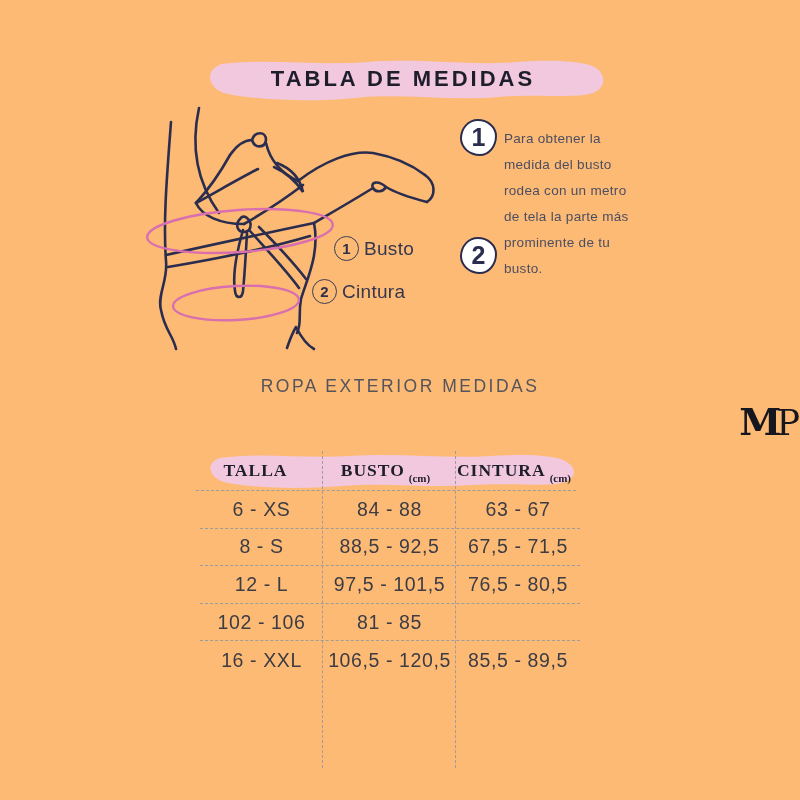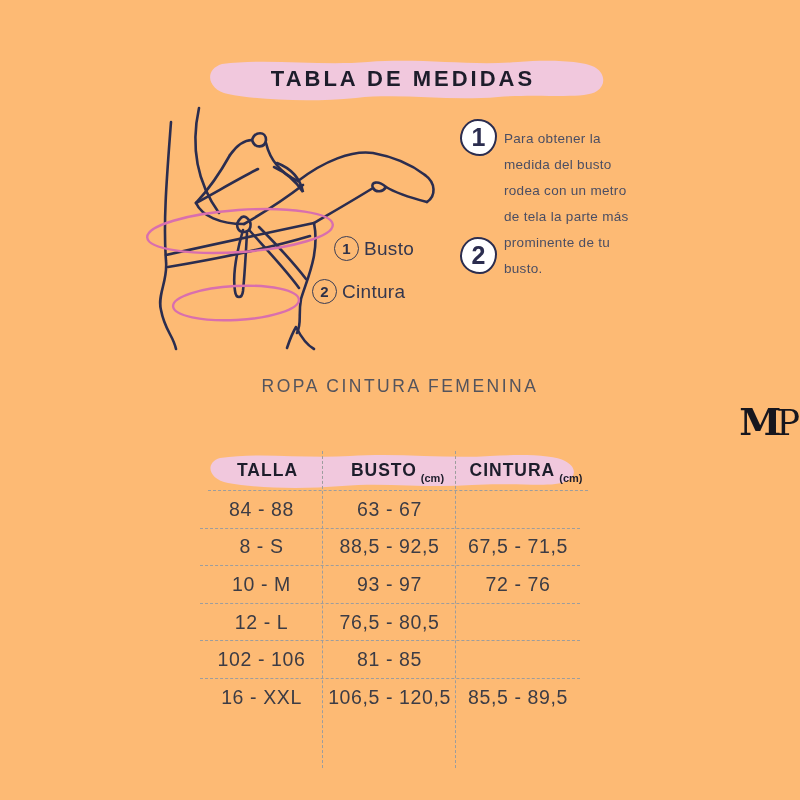--- a/index.html
+++ b/index.html
@@ -55,23 +55,23 @@
   .brand .p{font-size:35px;font-weight:400;margin-left:-5px;}
   
   .header-blob-svg{position:absolute;left:200px;top:450px;z-index:1;}
   .vline{
     position:absolute;top:451px;height:317px;width:0;
     border-left:1.5px dashed #9d9d9d;z-index:2;
   }
   .vline-1{left:322px;}
   .vline-2{left:455px;}
   .table-header{
-    position:absolute;left:208px;top:450px;width:380px;height:41px;
+    position:absolute;left:196px;top:450px;width:380px;height:41px;
     display:grid;grid-template-columns:123px 133px 124px;z-index:3;
-    border-bottom:1.5px dashed #9d9d9d;box-sizing:border-box;
+    border-bottom:1.5px dashed #9d9d9d;box-sizing:border-box;font-family:Liberation Serif, serif;
   }
   .th{
     display:flex;align-items:center;justify-content:center;gap:4px;
     font-size:17.5px;font-weight:700;letter-spacing:1px;color:#1d1d2b;
   }
   .th .unit{font-size:11px;font-weight:700;letter-spacing:0;margin-top:16px;}
   .table-rows{position:absolute;left:200px;top:491px;width:380px;z-index:3;}
   .t-row{
     display:grid;grid-template-columns:123px 133px 124px;height:37.6px;
     border-bottom:1.5px dashed #9d9d9d;box-sizing:border-box;
@@ -133,21 +133,21 @@
 
   <div class="step-circle step1-circle">1</div>
   <div class="step-text step1-text">Para obtener la
 medida del busto
 rodea con un metro
 de tela la parte más
 prominente de tu
 busto.</div>
   <div class="step-circle step2-circle">2</div>
 
-  <div class="subtitle">ROPA CINTURA FEMENINA</div>
+  <div class="subtitle">ROPA EXTERIOR MEDIDAS</div>
   <div class="brand">
     <span class="m">M</span><span class="p">P</span>
   </div>
 
   <svg class="header-blob-svg" width="380" height="40" viewBox="0 0 380 40">
     <path fill="#f1c8dd" d="M 20 8 C 60 2 105 9 150 6 C 200 2.5 245 9 290 6 C 322 4 355 5 365 11 C 376 16.5 377 26 367 31 C 352 38.5 315 32 272 35 C 228 38.5 185 32 142 36 C 100 39.5 55 38 28 33 C 9 29.5 4 13 20 8 Z"></path>
   </svg>
   <div class="vline vline-1"></div>
   <div class="vline vline-2"></div>
 
@@ -161,35 +161,32 @@
       <span class="unit">(cm)</span>
     </div>
     <div class="th">
       <span>CINTURA</span>
       <span class="unit">(cm)</span>
     </div>
   </div>
 
   <div class="table-rows">
       <div class="t-row">
+      <div class="t-cell">6 - XS</div>
       <div class="t-cell">84 - 88</div>
       <div class="t-cell">63 - 67</div>
     </div>
       <div class="t-row">
       <div class="t-cell">8 - S</div>
       <div class="t-cell">88,5 - 92,5</div>
       <div class="t-cell">67,5 - 71,5</div>
     </div>
       <div class="t-row">
-      <div class="t-cell">10 - M</div>
-      <div class="t-cell">93 - 97</div>
-      <div class="t-cell">72 - 76</div>
-    </div>
-      <div class="t-row">
       <div class="t-cell">12 - L</div>
+      <div class="t-cell">97,5 - 101,5</div>
       <div class="t-cell">76,5 - 80,5</div>
     </div>
       <div class="t-row">
       <div class="t-cell">102 - 106</div>
       <div class="t-cell">81 - 85</div>
     </div>
       <div class="t-row">
       <div class="t-cell">16 - XXL</div>
       <div class="t-cell">106,5 - 120,5</div>
       <div class="t-cell">85,5 - 89,5</div>

